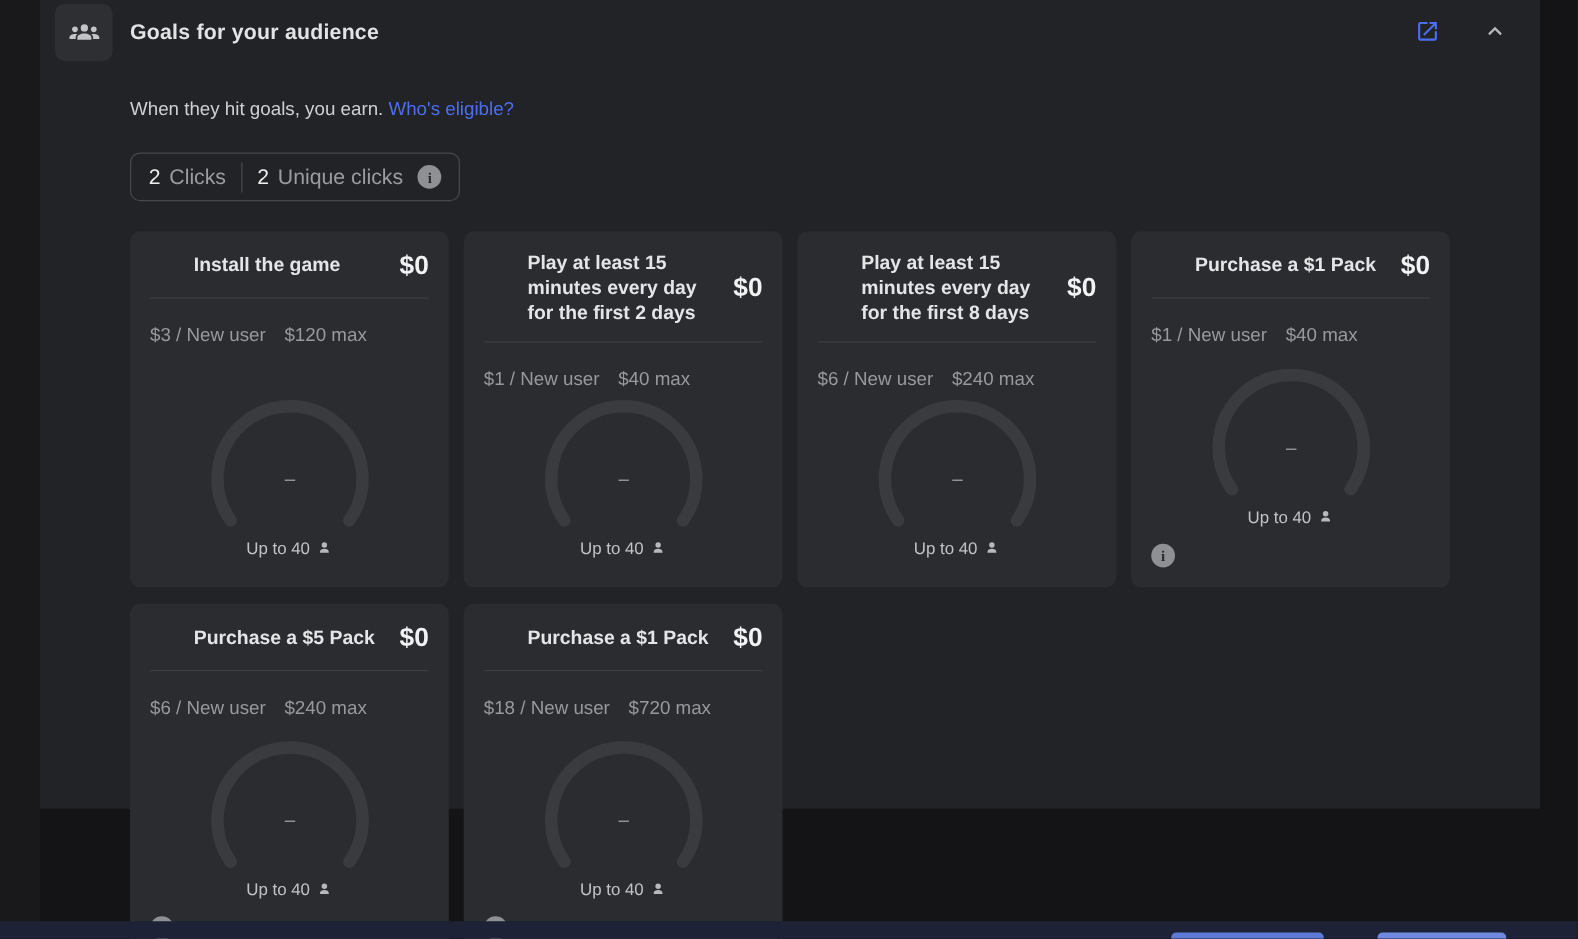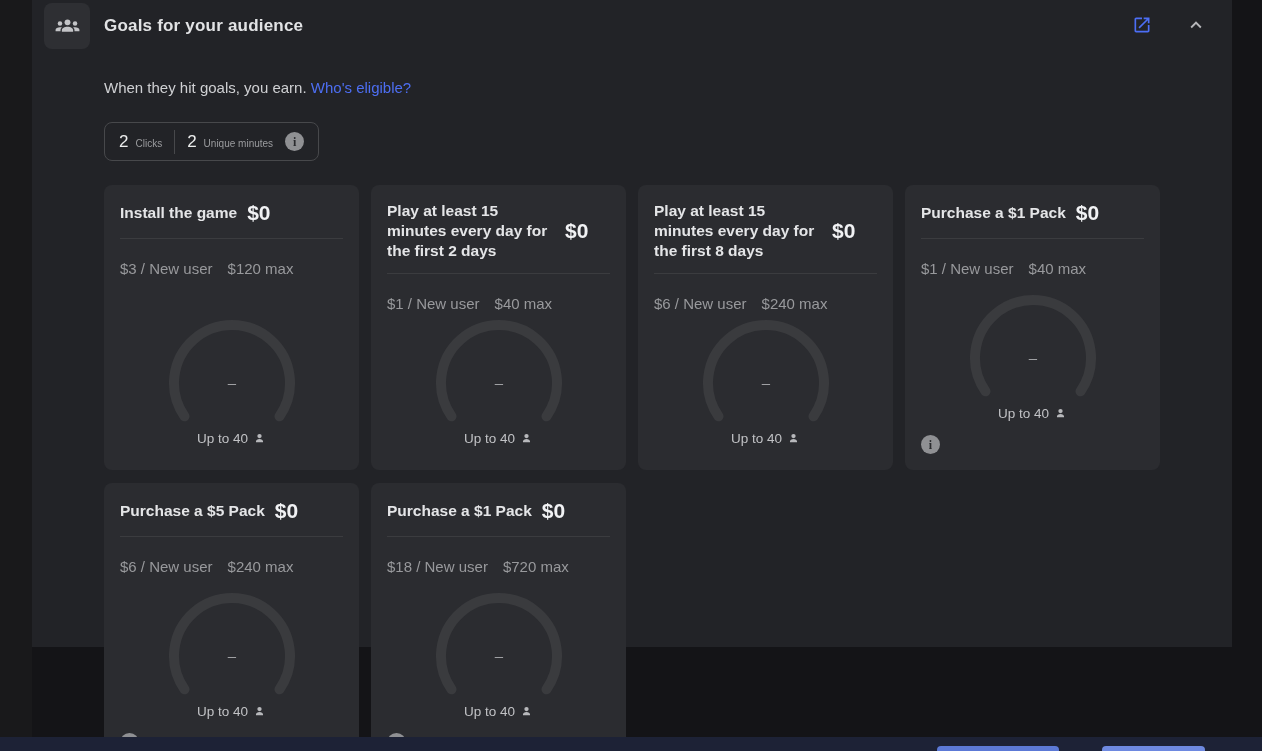--- a/index.html
+++ b/index.html
@@ -42,42 +42,43 @@
   }
   .subtitle-row a { color:#4d6ef2; text-decoration:none; cursor:pointer; }
   
   .stats-box {
     position:absolute; left:72px; top:122px; height:39px;
     border:1px solid #47484b; border-radius:8px;
     display:inline-flex; align-items:center; padding:0 14px; gap:12px;
   }
   .stat { display:flex; align-items:baseline; gap:7px; }
   .stat-value { font-size:17px; color:#eceded; font-weight:500; }
-  .stat-label { font-size:10px; color:#9b9c9f; }
+  .stat-label { font-size:17px; color:#9b9c9f; }
   .stat-divider { width:1px; height:24px; background:#47484b; align-self:center; }
   .info-circle {
     width:19px; height:19px; border-radius:50%;
     background:#8f9093; color:#2a2b2e;
     font-size:12px; font-weight:bold; font-family:"Liberation Serif",serif;
     display:flex; align-items:center; justify-content:center;
     align-self:center; cursor:pointer; line-height:1;
   }
   
   .cards-grid {
     position:absolute; left:72px; top:185px;
     display:grid; grid-template-columns:repeat(4,255px);
     grid-auto-rows:285px; column-gap:12px; row-gap:13px;
   }
   .goal-card {
     background:#2b2c30; border-radius:8px; padding:16px;
     display:flex; flex-direction:column;
   }
   .card-head {
-    display:flex; align-items:center; gap:10px;
+    display:flex; align-items:center; justify-content:space-between; gap:10px;
     min-height:24px;
+    margin-left:35px;
   }
   .card-title {
     font-size:15.5px; font-weight:bold; color:#e4e5e7; line-height:1.28;
     max-width:168px;
   }
   .card-earned { font-size:21px; font-weight:bold; color:#f1f2f4; white-space:nowrap; }
   .card-divider { border:none; border-top:1px solid #3b3c3f; margin-top:13px; }
   .card-sub { margin-top:21px; display:flex; gap:15px; font-size:15px; color:#98999c; }
   .gauge-area {
     margin-top:auto;
@@ -148,21 +149,21 @@
   </div>
 
   <div class="stats-box">
     <div class="stat">
       <span class="stat-value">2</span>
       <span class="stat-label">Clicks</span>
     </div>
     <div class="stat-divider"></div>
     <div class="stat">
       <span class="stat-value">2</span>
-      <span class="stat-label">Unique minutes</span>
+      <span class="stat-label">Unique clicks</span>
     </div>
     <span class="info-circle">i</span>
   </div>
 
   <div class="cards-grid">
 
     <div class="goal-card">
       <div class="card-head">
         <div class="card-title">Install the game</div>
         <div class="card-earned">$0</div>

